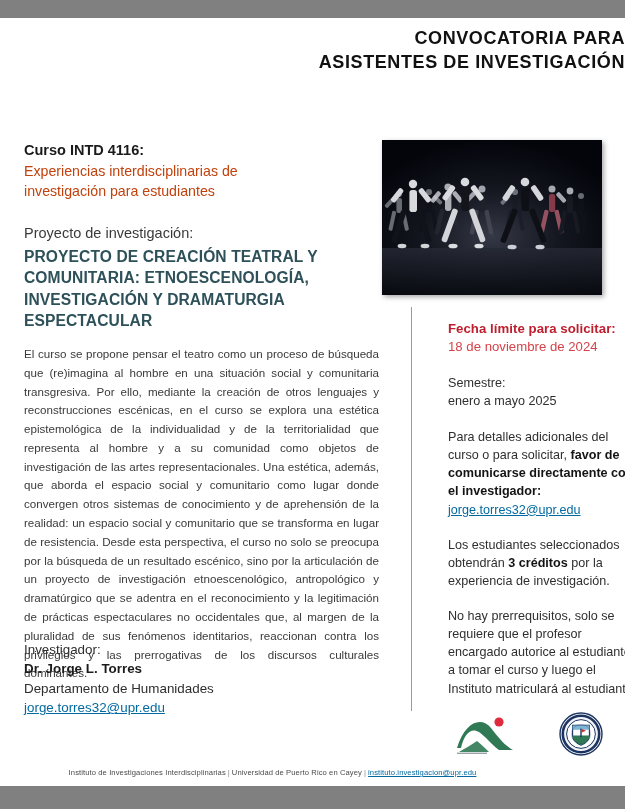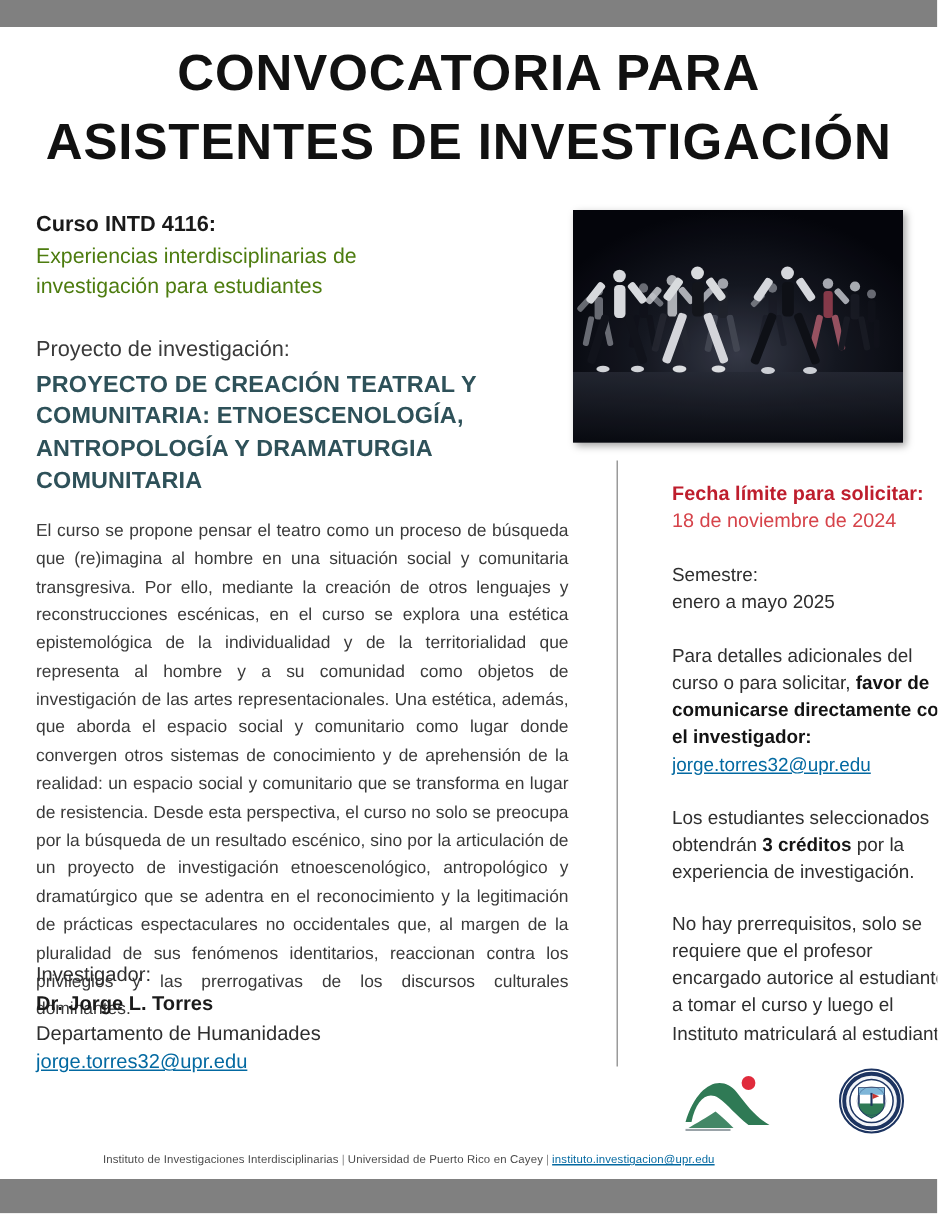--- a/index.html
+++ b/index.html
@@ -26,24 +26,24 @@
   }
   .edge-bar.top { top: 0; }
   .edge-bar.bottom { top: 786px; height: 23px; }
 
   
   .title-block {
     position: absolute;
     top: 26px;
     left: 0;
     width: 625px;
-    text-align: center;
+    text-align: right;
     color: #111111;
     font-weight: bold;
-    font-size: 34px;
+    font-size: 18px;
     letter-spacing: 0.6px;
     line-height: 1.36;
   }
   .title-line { display: block; }
 
   
   .left-col {
     position: absolute;
     left: 24px;
     top: 140px;
@@ -52,21 +52,21 @@
   }
   .course-label {
     font-weight: bold;
     font-size: 14.5px;
     color: #1a1a1a;
     line-height: 1.42;
   }
   .course-desc {
     font-size: 14.2px;
     line-height: 1.42;
-    color: #4d7c0f;
+    color: #c2410c;
   }
   .project-label {
     margin-top: 22px;
     font-size: 14.5px;
     color: #3a3a3a;
     line-height: 1.45;
   }
   .project-title {
     margin-top: 2px;
     font-weight: bold;
@@ -187,21 +187,21 @@
   <div class="title-block">
     <span class="title-line">CONVOCATORIA PARA</span>
     <span class="title-line">ASISTENTES DE INVESTIGACIÓN</span>
   </div>
 
   <div class="left-col">
     <div class="course-label">Curso INTD 4116:</div>
     <div class="course-desc">Experiencias interdisciplinarias de</div>
     <div class="course-desc">investigación para estudiantes</div>
     <div class="project-label">Proyecto de investigación:</div>
-    <div class="project-title">PROYECTO DE CREACIÓN TEATRAL Y COMUNITARIA:  ETNOESCENOLOGÍA, ANTROPOLOGÍA Y DRAMATURGIA COMUNITARIA</div>
+    <div class="project-title">PROYECTO DE CREACIÓN TEATRAL Y COMUNITARIA:  ETNOESCENOLOGÍA, INVESTIGACIÓN Y DRAMATURGIA ESPECTACULAR</div>
   </div>
 
   <div class="body-text">El curso se propone pensar el teatro como un proceso de búsqueda que (re)imagina al hombre en una situación social y comunitaria transgresiva. Por ello, mediante la creación de otros lenguajes y reconstrucciones escénicas, en el curso se explora una estética epistemológica de la individualidad y de la territorialidad que representa al hombre y a su comunidad como objetos de investigación de las artes representacionales. Una estética, además, que aborda el espacio social y comunitario como lugar donde convergen otros sistemas de conocimiento y de aprehensión de la realidad:  un espacio social y comunitario que se transforma en lugar de resistencia. Desde esta perspectiva, el curso no solo se preocupa por la búsqueda de un resultado escénico, sino por la articulación de un proyecto de investigación etnoescenológico, antropológico y dramatúrgico que se adentra en el reconocimiento y la legitimación de prácticas espectaculares no occidentales que, al margen de la pluralidad de sus fenómenos identitarios, reaccionan contra los privilegios y las prerrogativas de los discursos culturales dominantes.</div>
 
   <div class="investigator">
     <div>Investigador:</div>
     <div class="name">Dr. Jorge L. Torres</div>
     <div>Departamento de Humanidades</div>
     <a class="maillink" href="#">jorge.torres32@upr.edu</a>
   </div>

